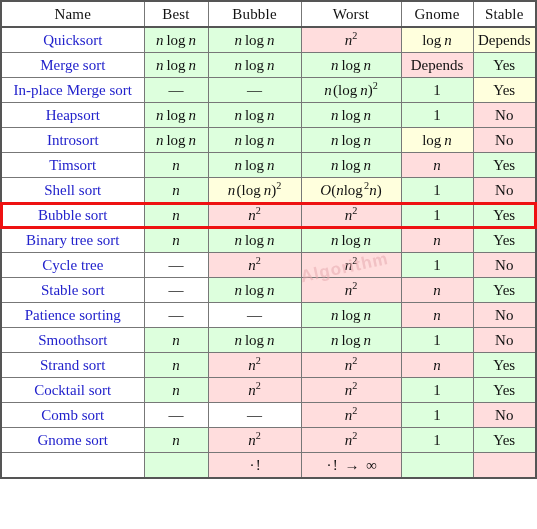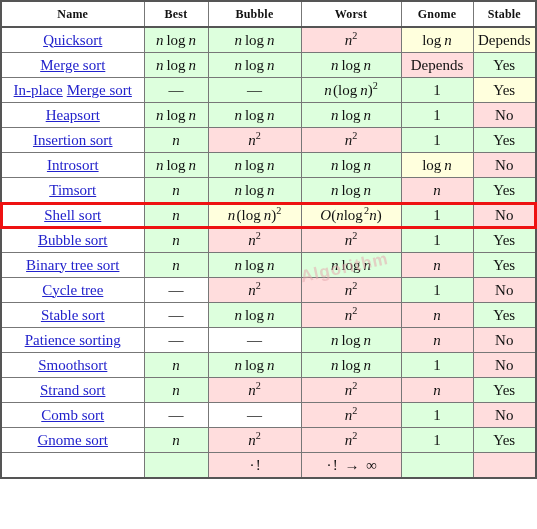--- a/index.html
+++ b/index.html
@@ -21,22 +21,22 @@
     text-align:center;
     vertical-align:middle;
     font-size:15px;
     line-height:1;
     color:#111111;
     background:#ffffff;
     overflow:hidden;
     white-space:nowrap;
   }
   #sort-table thead th{
-    font-weight:bold;
-    font-size:12px;
+    font-weight:normal;
+    font-size:15px;
     letter-spacing:.2px;
     background:#ffffff;
     border-bottom:2px solid #555555;
     text-align:center;
   }
   
   col.c-name{width:143px}
   col.c-best{width:64px}
   col.c-avg{width:93px}
   col.c-worst{width:100px}
@@ -46,21 +46,20 @@
   
   .bg-green{background:#ddffdd !important}
   .bg-pink{background:#ffdddd !important}
   .bg-yellow{background:#ffffdd !important}
   .bg-white{background:#ffffff !important}
 
   
   .name-cell{background:#ffffff}
   .alg-link{
     color:#2222cc;
-    text-decoration:underline;
     cursor:pointer;
     font-size:15px;
     text-align:center;
   }
   .name-cell .alg-link + .alg-link{margin-left:4px}
 
   
   .math{font-style:italic;font-family:"Liberation Serif","DejaVu Serif",serif;}
   .mathup{font-style:normal;}
   sup{font-size:.68em;vertical-align:super;line-height:0;font-style:normal;}
@@ -143,28 +142,20 @@
         </tr>
         <tr>
           <td class="name-cell bg-white"><span class="alg-link">Heapsort</span></td>
           <td class="bg-green"><span class="math">n</span> log <span class="math">n</span></td>
           <td class="bg-green"><span class="math">n</span> log <span class="math">n</span></td>
           <td class="bg-green"><span class="math">n</span> log <span class="math">n</span></td>
           <td class="bg-green"><span class="mathup">1</span></td>
           <td class="bg-pink"><span class="mathup">No</span></td>
         </tr>
         <tr>
-          <td class="name-cell bg-white"><span class="alg-link">Insertion sort</span></td>
-          <td class="bg-green"><span class="math">n</span></td>
-          <td class="bg-pink"><span class="math">n</span><sup>2</sup></td>
-          <td class="bg-pink"><span class="math">n</span><sup>2</sup></td>
-          <td class="bg-green"><span class="mathup">1</span></td>
-          <td class="bg-green"><span class="mathup">Yes</span></td>
-        </tr>
-        <tr>
           <td class="name-cell bg-white"><span class="alg-link">Introsort</span></td>
           <td class="bg-green"><span class="math">n</span> log <span class="math">n</span></td>
           <td class="bg-green"><span class="math">n</span> log <span class="math">n</span></td>
           <td class="bg-green"><span class="math">n</span> log <span class="math">n</span></td>
           <td class="bg-yellow">log <span class="math">n</span></td>
           <td class="bg-pink"><span class="mathup">No</span></td>
         </tr>
         <tr>
           <td class="name-cell bg-white"><span class="alg-link">Timsort</span></td>
           <td class="bg-green"><span class="math">n</span></td>
@@ -228,20 +219,28 @@
           <td class="bg-green"><span class="math">n</span> log <span class="math">n</span></td>
           <td class="bg-green"><span class="mathup">1</span></td>
           <td class="bg-pink"><span class="mathup">No</span></td>
         </tr>
         <tr>
           <td class="name-cell bg-white"><span class="alg-link">Strand sort</span></td>
           <td class="bg-green"><span class="math">n</span></td>
           <td class="bg-pink"><span class="math">n</span><sup>2</sup></td>
           <td class="bg-pink"><span class="math">n</span><sup>2</sup></td>
           <td class="bg-pink"><span class="math">n</span></td>
+          <td class="bg-green"><span class="mathup">Yes</span></td>
+        </tr>
+        <tr>
+          <td class="name-cell bg-white"><span class="alg-link">Cocktail sort</span></td>
+          <td class="bg-green"><span class="math">n</span></td>
+          <td class="bg-pink"><span class="math">n</span><sup>2</sup></td>
+          <td class="bg-pink"><span class="math">n</span><sup>2</sup></td>
+          <td class="bg-green"><span class="mathup">1</span></td>
           <td class="bg-green"><span class="mathup">Yes</span></td>
         </tr>
         <tr>
           <td class="name-cell bg-white"><span class="alg-link">Comb sort</span></td>
           <td class="bg-white"><span class="dash">—</span></td>
           <td class="bg-white"><span class="dash">—</span></td>
           <td class="bg-pink"><span class="math">n</span><sup>2</sup></td>
           <td class="bg-green"><span class="mathup">1</span></td>
           <td class="bg-pink"><span class="mathup">No</span></td>
         </tr>

